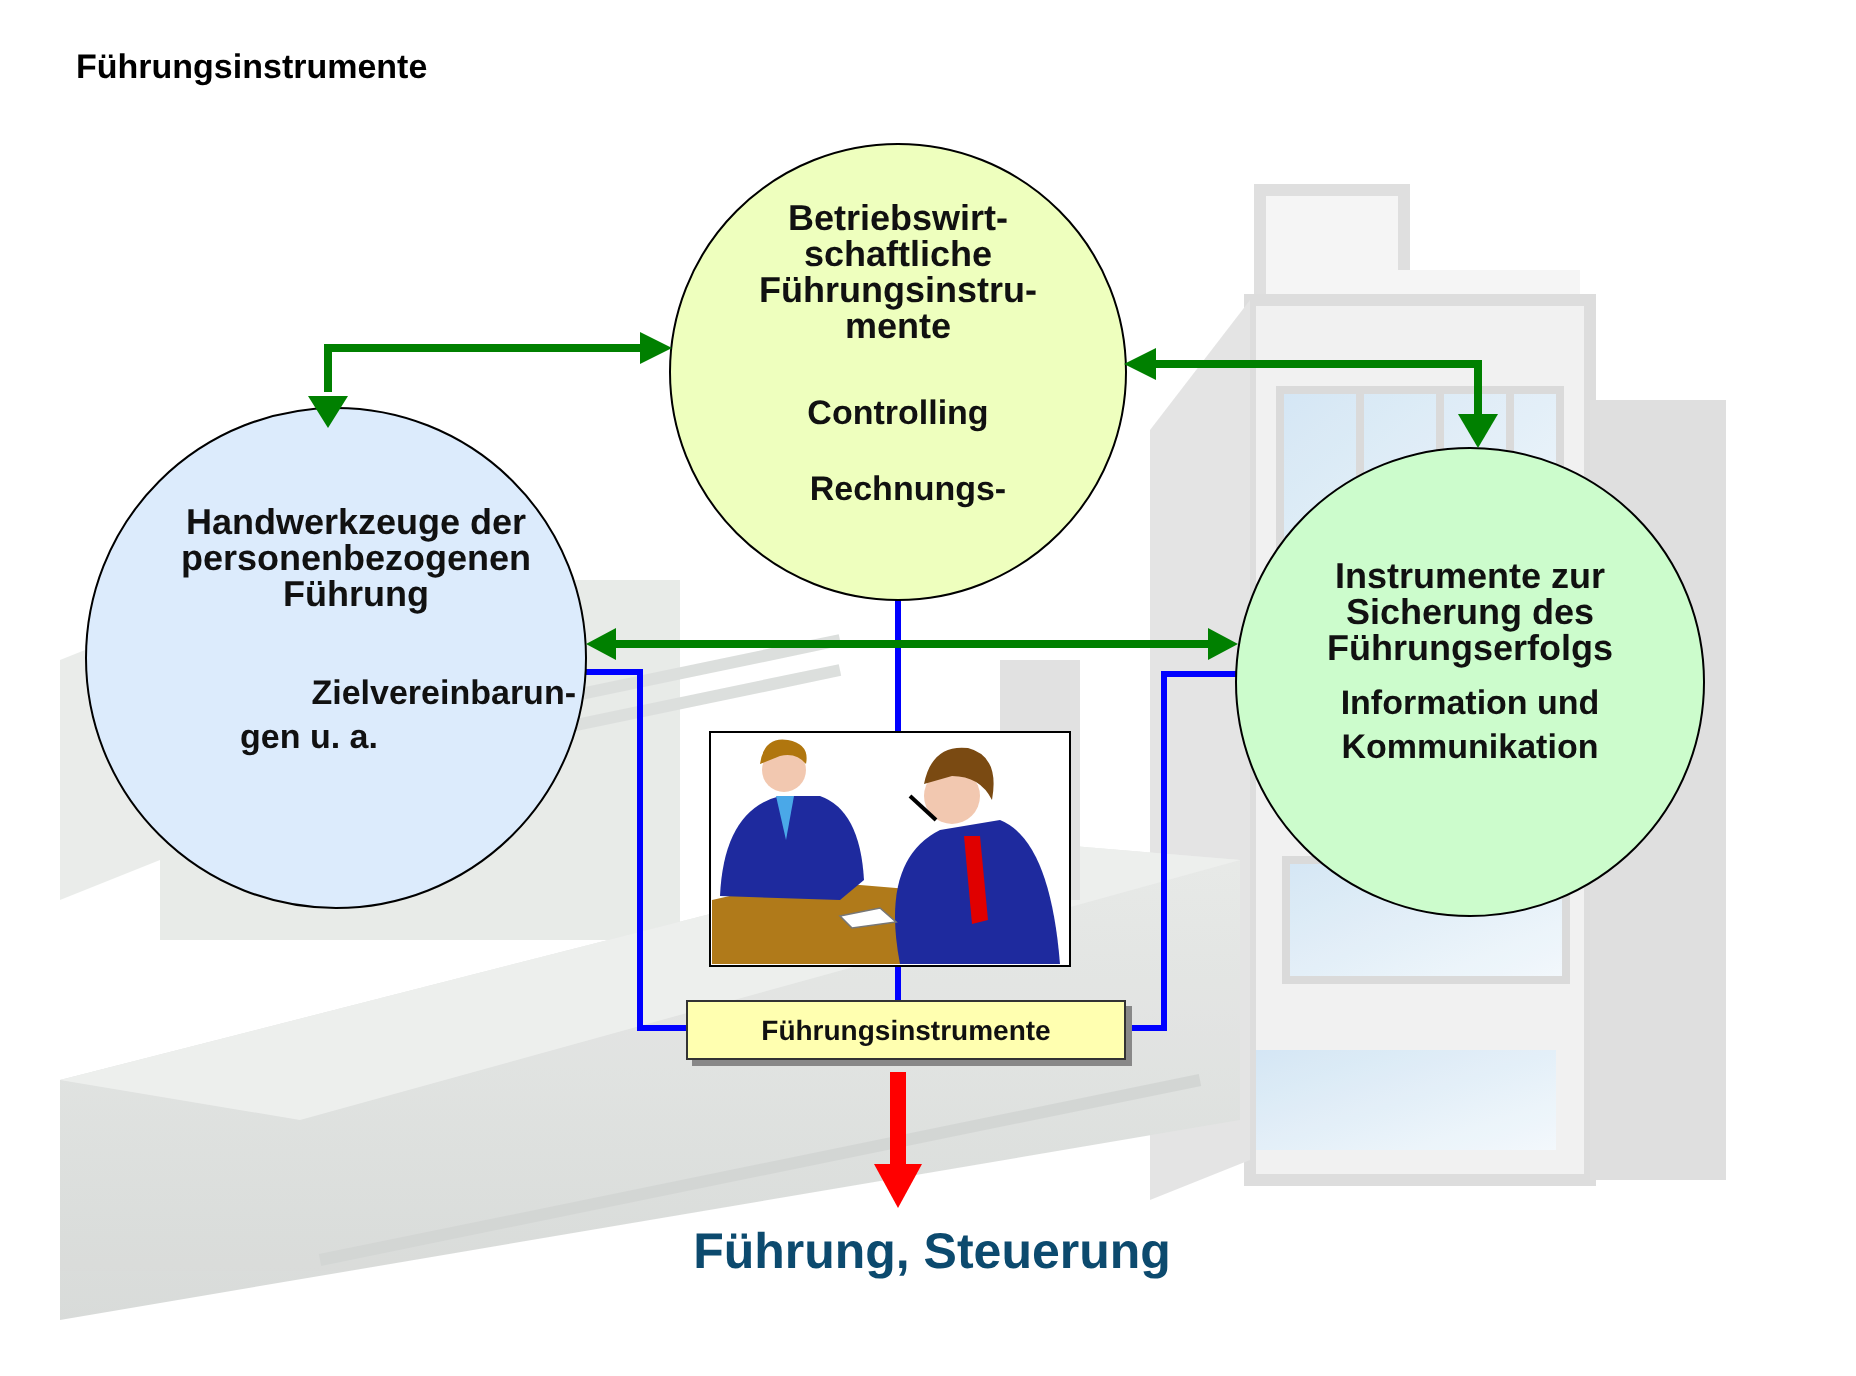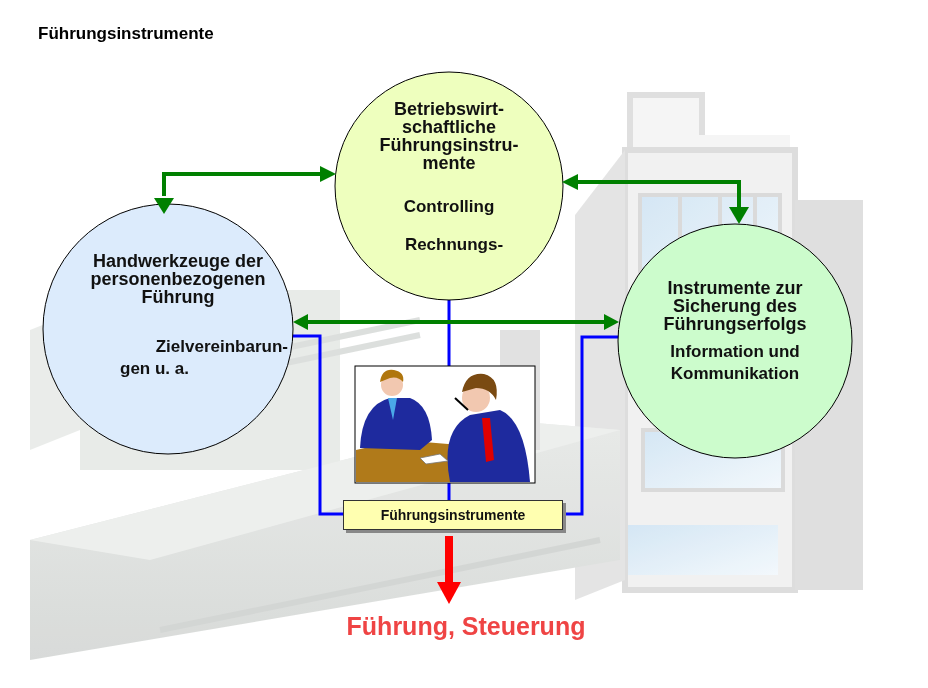--- a/index.html
+++ b/index.html
@@ -7,21 +7,21 @@
          font-family: "Liberation Sans", sans-serif; }
   #stage { position: absolute; left: 0; top: 0; width: 928px; height: 688px; }
   .page-title { position: absolute; left: 38px; top: 24px; font-size: 17px; font-weight: bold; color: #000; }
   .circle-text { position: absolute; text-align: center; font-weight: bold; color: #111; }
   .circle-text .head { font-size: 18px; line-height: 18px; }
   .circle-text .item { font-size: 17px; line-height: 22px; }
   .label-box { position: absolute; left: 343px; top: 500px; width: 218px; height: 28px;
                background: #ffffb0; border: 1px solid #333; box-shadow: 3px 3px 0 #888;
                font-size: 14px; font-weight: bold; text-align: center; line-height: 28px; color: #111; }
   .bottom-label { position: absolute; left: 0; width: 928px; top: 612px; text-align: center;
-                  font-size: 25px; font-weight: bold; color: #ef4444; padding-left: 4px; box-sizing: border-box; }
+                  font-size: 25px; font-weight: bold; color: #0c4a6e; padding-left: 4px; box-sizing: border-box; }
 </style>
 </head>
 <body>
 
 <div id="stage">
   <svg width="928" height="688" style="position:absolute;left:0;top:0">
     <defs>
       <linearGradient id="bgGrey" x1="0" y1="0" x2="0" y2="1">
         <stop offset="0" stop-color="#e6e8e6"></stop>
         <stop offset="1" stop-color="#d4d7d5"></stop>

